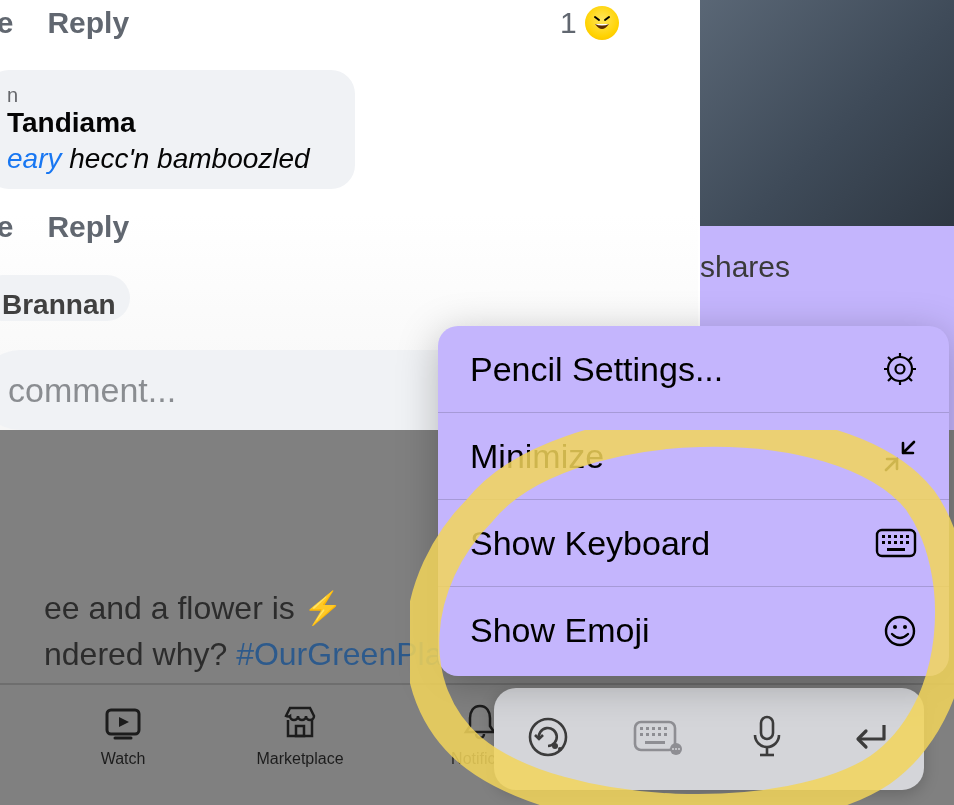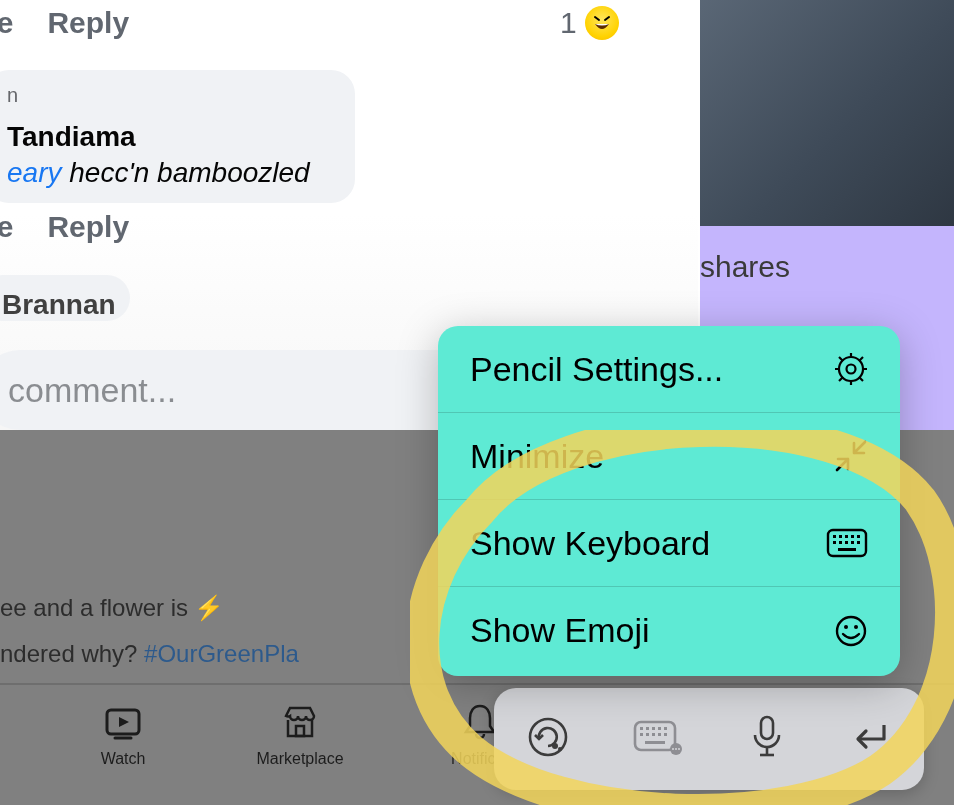--- a/index.html
+++ b/index.html
@@ -6,22 +6,23 @@
   html, body { width: 954px; height: 805px; overflow: hidden; font-family: -apple-system, BlinkMacSystemFont, "Helvetica Neue", sans-serif; }
   body { position: relative; background: #fff; }
 
   
   .dimmed-bg {
     position: absolute; left: 0; top: 430px; width: 954px; height: 375px;
     background: #808080; z-index: 1;
   }
   .dimmed-bg .post-text {
     position: absolute; left: 0; top: 155px; width: 700px;
-    font-size: 24px; color: #2c2c2c; line-height: 46px;
+    font-size: 32px; color: #2c2c2c; line-height: 46px;
     white-space: nowrap;
+    padding-left: 44px;
   }
   .dimmed-bg .post-text .hashtag { color: #2d5a8c; }
   .dimmed-bg .divider {
     position: absolute; left: 0; top: 253px; width: 954px; height: 2px; background: #6e6e6e;
   }
   .dimmed-bg .nav-tab {
     position: absolute; text-align: center; color: #1c1c1c;
     font-size: 16px;
   }
   .dimmed-bg .nav-tab svg { display: block; margin: 0 auto 6px auto; }
@@ -68,39 +69,39 @@
     display: inline-flex; align-items: center; justify-content: center;
     font-size: 22px;
   }
 
   .comment-bubble {
     position: absolute; background: #f0f2f5; border-radius: 24px;
     padding: 14px 22px; max-width: 400px;
   }
   #bubble-1 { left: -15px; top: 70px; width: 370px; }
   #bubble-1 .meta { font-size: 20px; color: #65676b; }
-  #bubble-1 .author { font-size: 28px; font-weight: 700; color: #050505; margin-top: 14px; }
+  #bubble-1 .author { font-size: 28px; font-weight: 700; color: #050505; margin-top: 0; }
   #bubble-1 .body { font-size: 28px; color: #050505; margin-top: 4px; font-style: italic; }
   #bubble-1 .body .mention { color: #1877f2; }
 
   #bubble-2 { left: -20px; top: 275px; width: 150px; padding-bottom: 0; }
   #bubble-2 .author { font-size: 28px; font-weight: 700; color: #404040; }
 
   
   .compose-bar {
     position: absolute; left: -20px; top: 350px; width: 718px; height: 80px;
     background: #f0f2f5; border-radius: 40px;
     display: flex; align-items: center; padding: 0 28px;
     font-size: 34px; color: #8a8d91;
   }
 
   
   .popover {
-    position: absolute; left: 438px; top: 326px; width: 462px; height: 350px;
-    background: #5eead4;
+    position: absolute; left: 438px; top: 326px; width: 511px; height: 350px;
+    background: #c4b5fd;
     backdrop-filter: blur(20px);
     border-radius: 20px;
     z-index: 20;
     box-shadow: 0 8px 40px rgba(0,0,0,0.25);
     overflow: hidden;
   }
   .popover .row {
     height: 87px; width: 100%;
     display: flex; align-items: center; justify-content: space-between;
     padding: 0 32px; font-size: 34px; color: #000;

